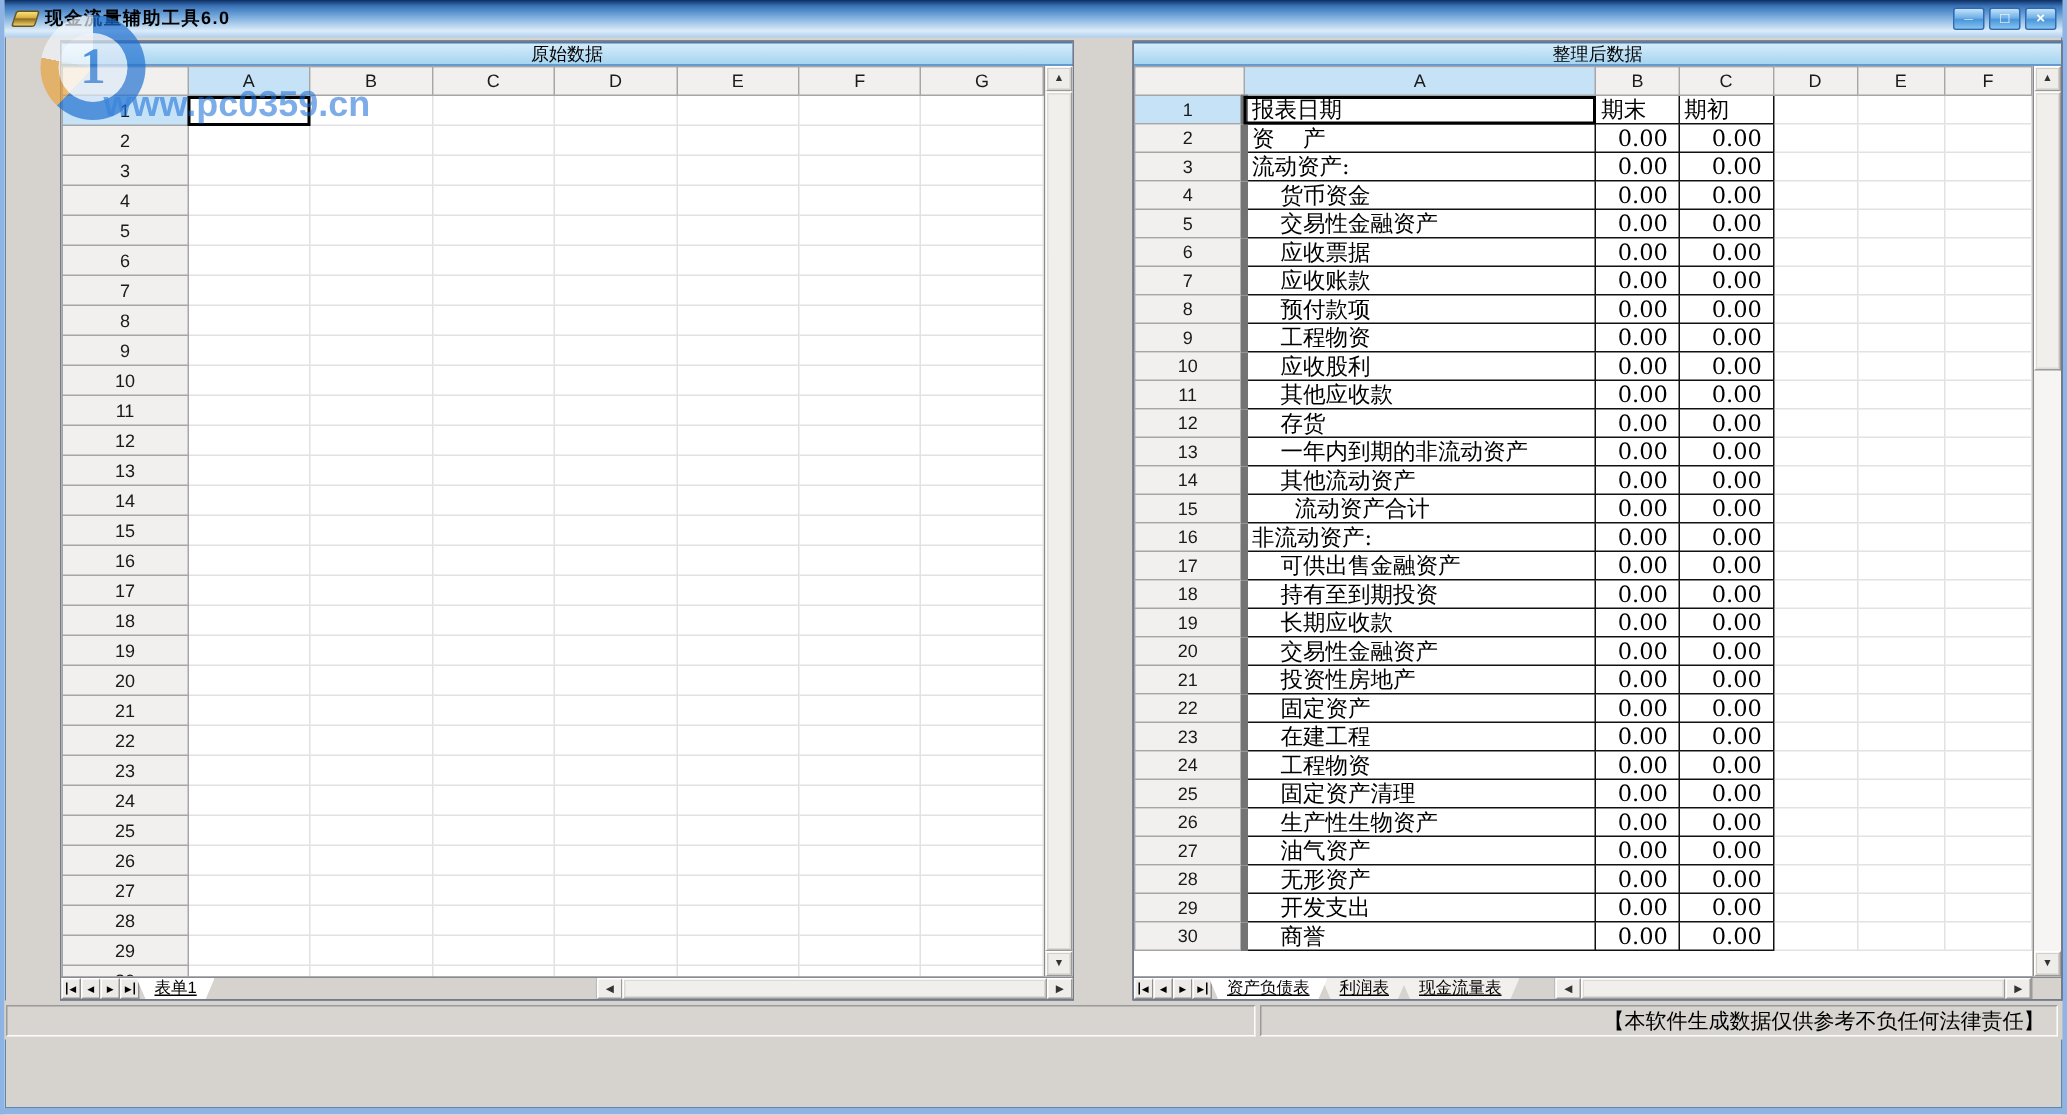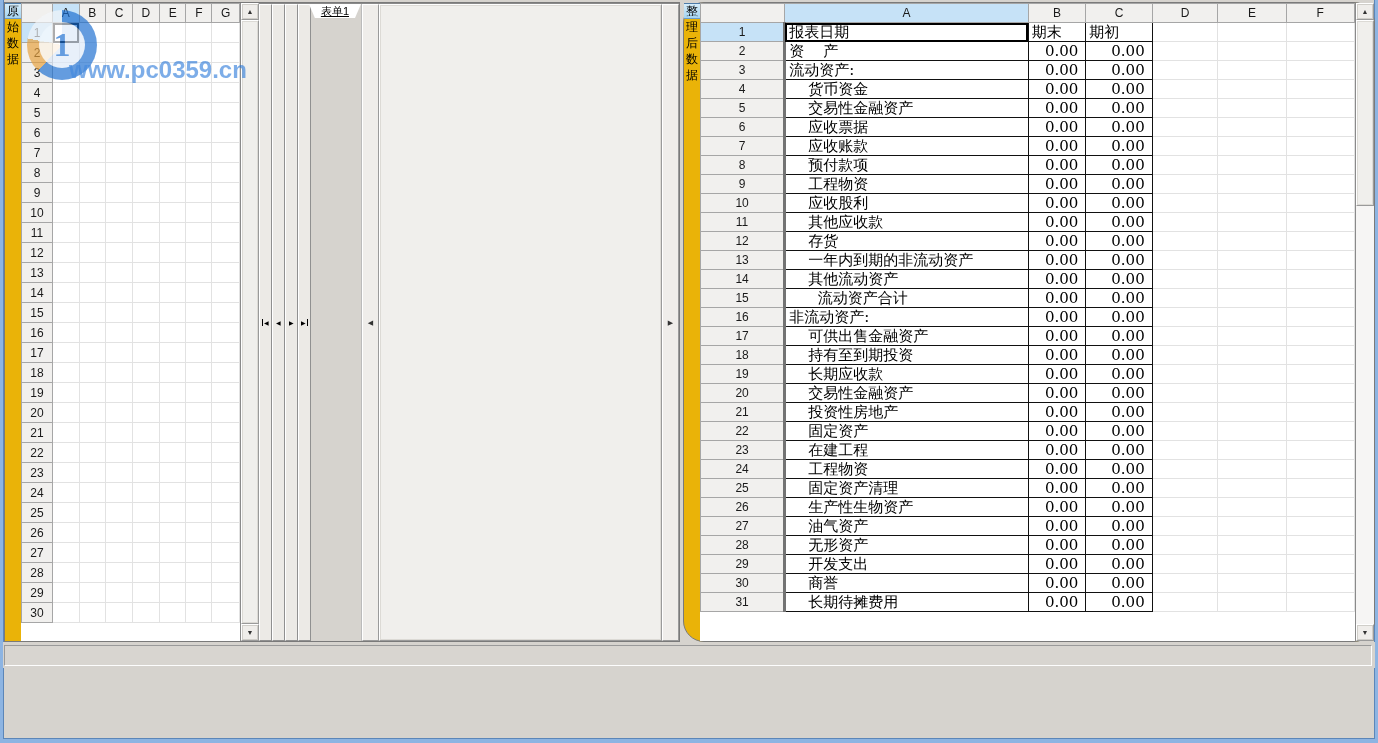--- a/index.html
+++ b/index.html
@@ -60,43 +60,43 @@
   .wm-logo-inner { width:46px; height:46px; border-radius:50%; background:rgba(255,255,255,.85);
     color:#1d6fd0; font-size:34px; font-weight:bold; text-align:center; line-height:46px; font-family:"Liberation Serif",serif; }
   .wm-name {
     position:absolute; left:44px; top:10px; font-size:34px; font-weight:bold; letter-spacing:3px;
     color:rgba(255,255,255,.18); -webkit-text-stroke:1.5px rgba(0,145,150,.6);
     text-shadow:0 0 1px rgba(0,145,150,.4); white-space:nowrap;
   }
   .wm-url { position:absolute; left:46px; top:50px; font-size:24px; font-weight:bold; color:rgba(23,108,213,.7); white-space:nowrap; }
   
   .panels { display:flex; height:642px; padding:2px 0 0 1px; gap:3px; }
-  .panel { background:#eab308; border:1px solid #7a7a7a; display:flex; flex-direction:row; }
+  .panel { background:#1d4ed8; border:1px solid #7a7a7a; display:flex; flex-direction:column;margin-left:36px; }
   .panel.left { width:676px; }
-  .panel.right { flex:1;border-radius:21px; }
+  .panel.right { flex:1; }
   .panel-header {
     height:16px; flex:0 0 16px; background:linear-gradient(180deg,#d9eefa,#a5d4f1);
     border-bottom:1px solid #6a9cc8; box-shadow:inset 0 1px 0 #4d7ba8;
     font-size:12px; line-height:16px; text-align:center; color:#000;
   }
   .grid-wrap { flex:1; display:flex; overflow:hidden; background:#fff; }
   .grid { flex:1; overflow:hidden; }
   table.grid-table { border-collapse:collapse; table-layout:fixed; }
   .grid-table th {
     background:#f1f0ee; border:1px solid #a6a6a6; font-weight:normal;
     font-size:12px; color:#1a1a1a; text-align:center; height:19px; overflow:hidden;
   }
   .grid-table th.selh { background:#c6e2f7; }
   .grid-table td.cell {
     border-right:1px solid #e2e2e2; border-bottom:1px solid #e2e2e2;
     font-family:"DejaVu Serif","Liberation Serif",serif; font-size:15px; line-height:18px;
     color:#000; white-space:pre; overflow:hidden; padding:0 2px 0 3px; background:#fff;
   }
   .grid-table td.dark { border-right:1px solid #111; border-bottom:1px solid #111; }
-  .grid-table td.dark:first-of-type { border-left:3px solid #737373; }
+  .grid-table td.dark:first-of-type { border-left:5px solid #737373; }
   .grid-table tr:first-of-type td.dark { border-top:1px solid #111; }
   .grid-table td.num { text-align:right; padding-right:7px; }
   .grid-table td.sel { outline:2px solid #000; outline-offset:-2px; }
   
   .vscroll { flex:0 0 19px; border-left:1px solid #8a8a8a; background:#f6f5f4; position:relative; }
   .sb-btn {
     position:absolute; left:0; width:18px; height:17px; background:#efedea;
     border:1px solid; border-color:#fff #9a9a9a #9a9a9a #fff; box-shadow:0 0 0 1px #d0cec9 inset;
     font-size:7px; color:#333; display:flex; align-items:center; justify-content:center; cursor:pointer;
   }
@@ -134,20 +134,29 @@
   .status-right {
     width:532px; display:flex; align-items:center; justify-content:flex-end;
     padding-right:8px; font-size:14px; color:#000; white-space:nowrap;
   }
 </style>
 </head>
 <body>
 
 <div class="window">
 
+  <div class="titlebar">
+    <span class="app-icon"></span>
+    <span class="title-text">现金流量辅助工具6.0</span>
+    <span class="win-btns">
+      <span class="win-btn min">_</span>
+      <span class="win-btn">□</span>
+      <span class="win-btn">×</span>
+    </span>
+  </div>
 
 
   <div class="watermark">
     <div class="wm-logo">
       <div class="wm-logo-inner">1</div>
     </div>
     <div class="wm-url">www.pc0359.cn</div>
   </div>
 
   <div class="panels">
@@ -779,38 +788,55 @@
                 </tr>
                 <tr style="height:19px">
                   <th class="rowh">30</th>
                   <td class="cell dark">    商誉</td>
                   <td class="cell dark num">0.00</td>
                   <td class="cell dark num">0.00</td>
                   <td class="cell"></td>
                   <td class="cell"></td>
                   <td class="cell"></td>
                 </tr>
-                <tr style="height:19px">
-                  <th class="rowh">31</th>
-                  <td class="cell dark">    长期待摊费用</td>
-                  <td class="cell dark num">0.00</td>
-                  <td class="cell dark num">0.00</td>
-                  <td class="cell"></td>
-                  <td class="cell"></td>
-                  <td class="cell"></td>
-                </tr>
               </tbody>
             </table>
           </div>
         <div class="vscroll">
           <div class="sb-btn sb-up">▲</div>
           <div class="sb-thumb thumb-part"></div>
           <div class="sb-btn sb-down">▼</div>
         </div>
       </div>
+      <div class="tabbar">
+        <div class="nav-btn first">
+            <span class="nav-glyph">◀</span>
+          </div>
+        <div class="nav-btn">
+            <span class="nav-glyph">◀</span>
+          </div>
+        <div class="nav-btn">
+            <span class="nav-glyph">▶</span>
+          </div>
+        <div class="nav-btn last">
+            <span class="nav-glyph">▶</span>
+          </div>
+        <div class="tabs">
+            <span class="sheet-tab active">资产负债表</span>
+            <span class="sheet-tab">利润表</span>
+            <span class="sheet-tab">现金流量表</span>
+          </div>
+        <div class="hscroll">
+          <div class="hs-btn">◀</div>
+          <div class="hs-thumb"></div>
+          <div class="hs-btn">▶</div>
+        </div>
+        <div class="corner-gap"></div>
+      </div>
     </div>
   </div>
 
   <div class="statusbar">
     <div class="status-cell status-left"></div>
+    <div class="status-cell status-right">【本软件生成数据仅供参考不负任何法律责任】</div>
   </div>
 
 </div>
 
 </body></html>

